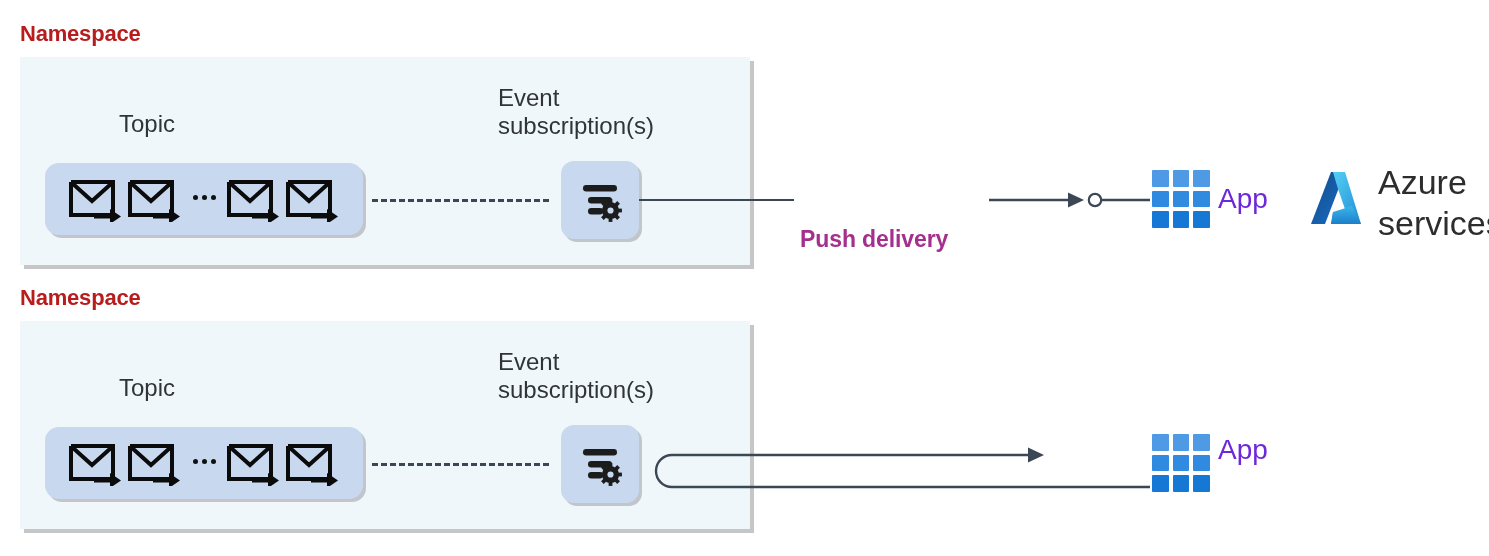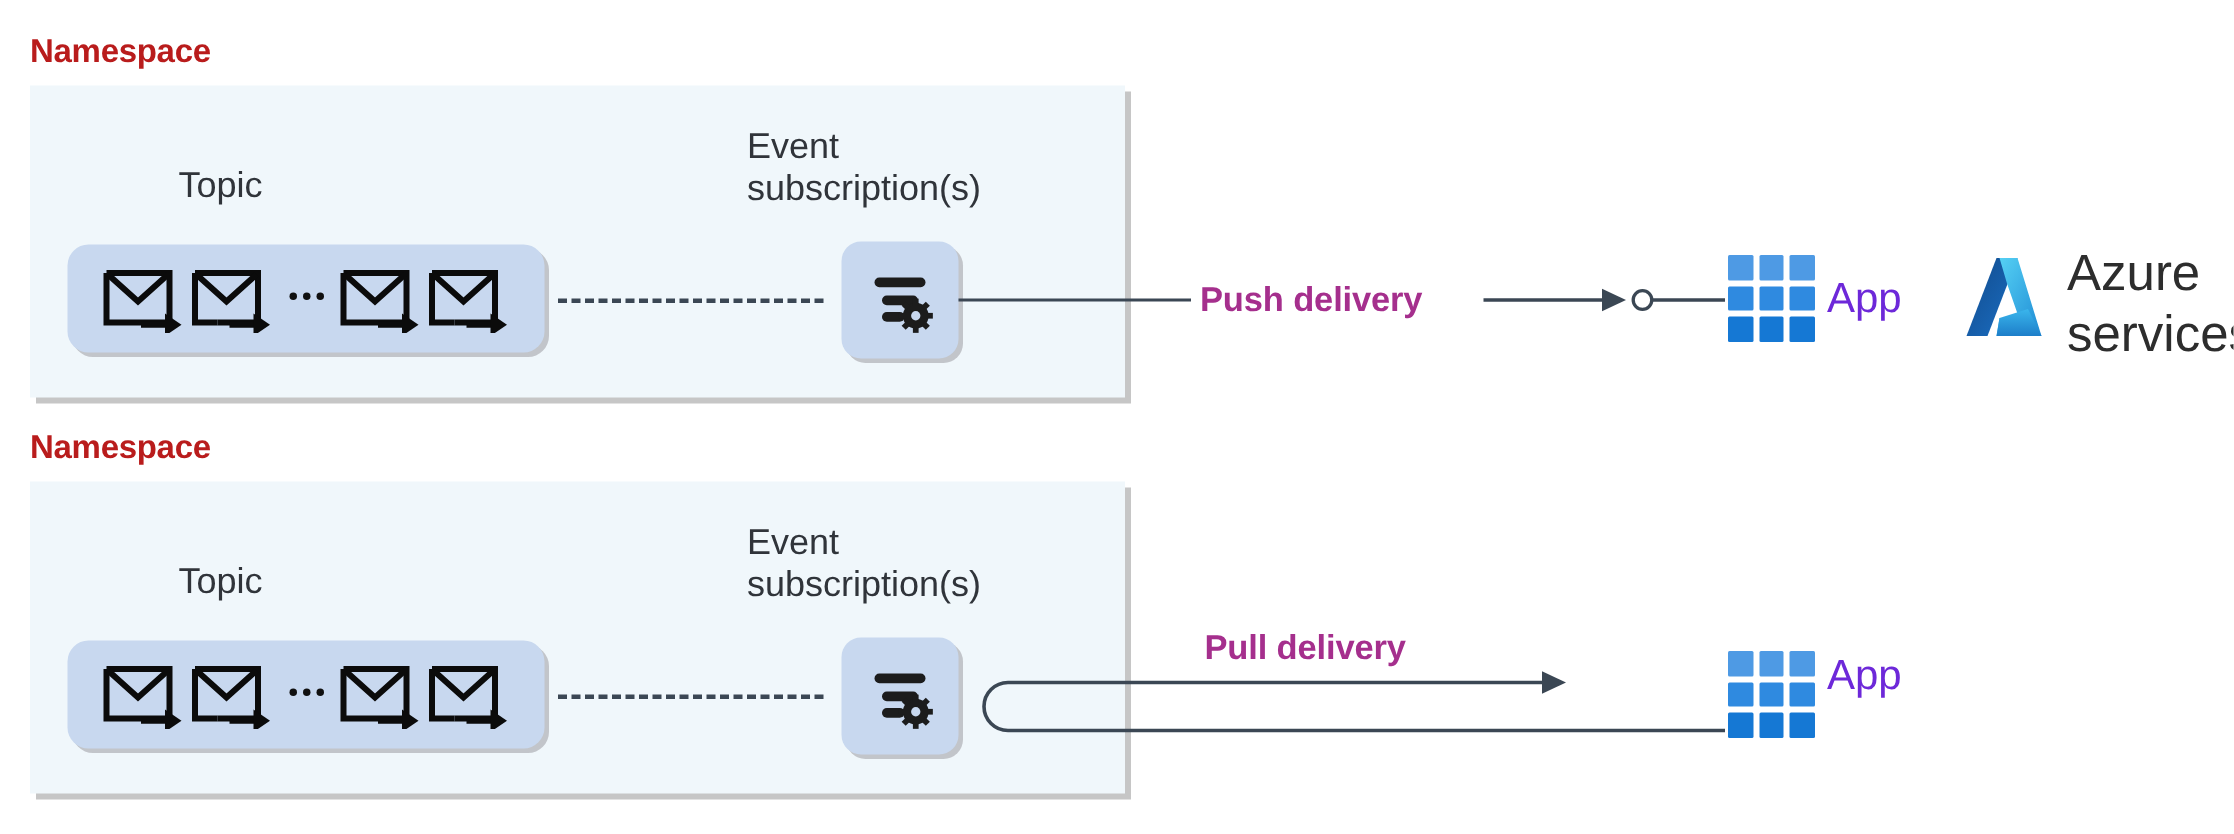--- a/index.html
+++ b/index.html
@@ -106,20 +106,21 @@
   }
 
   
   .delivery-label {
     position: absolute;
     font-weight: bold;
     font-size: 23px;
     color: #a52f8d;
     white-space: nowrap;
     letter-spacing: -0.1px;
+    margin-top: 40px;
   }
 
   
   .overlay {
     position: absolute;
     left: 0;
     top: 0;
     width: 1489px;
     height: 556px;
     pointer-events: none;
@@ -341,21 +342,20 @@
           <rect x="-1.9" y="-11.4" width="3.8" height="4.4" transform="rotate(45)"></rect>
           <rect x="-1.9" y="7" width="3.8" height="4.4" transform="rotate(45)"></rect>
           <rect x="-11.4" y="-1.9" width="4.4" height="3.8" transform="rotate(45)"></rect>
           <rect x="7" y="-1.9" width="4.4" height="3.8" transform="rotate(45)"></rect>
         </g>
         <circle r="3.1" fill="#c8d8ef"></circle>
       </g>
     </svg>
   </div>
 
-  <div class="delivery-label" style="left:803px; top:418px;">Pull delivery</div>
 
   <svg class="overlay">
     <path d="M1150 487 L672 487 A16 16 0 0 1 672 455 L1030 455" fill="none" stroke="#3b4754" stroke-width="2.4" stroke-linecap="butt"></path>
     <path d="M1028 447.5 L1044 455 L1028 462.5 Z" fill="#3b4754"></path>
   </svg>
 
   <div class="app-icon" style="left:1152px; top:434px;">
     <span class="r0"></span>
       <span class="r0"></span>
       <span class="r0"></span>

